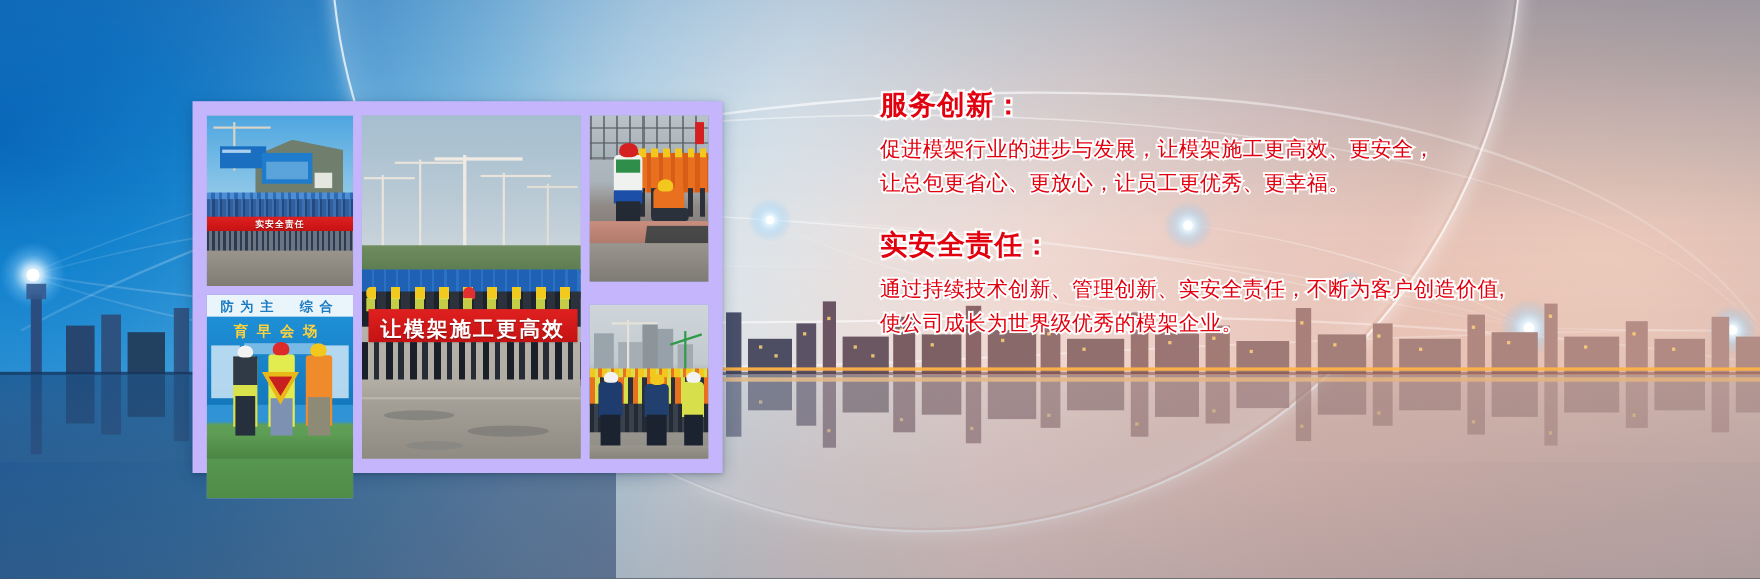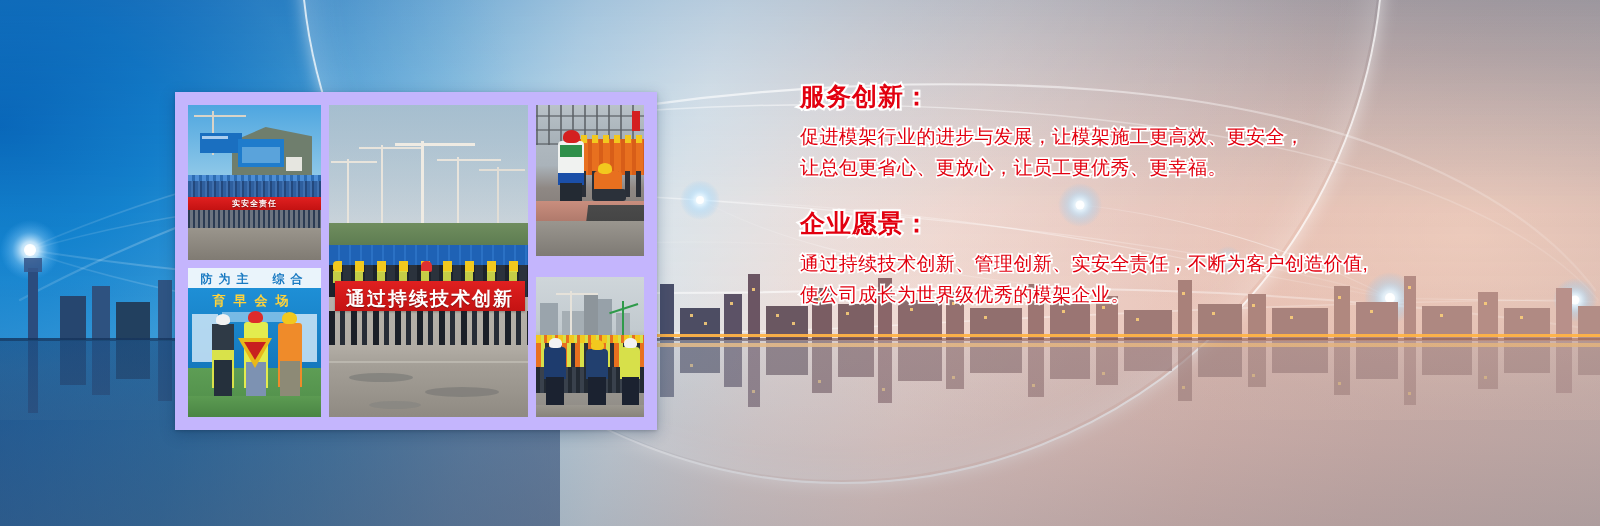--- a/index.html
+++ b/index.html
@@ -60,21 +60,21 @@
   
   .collage{position:absolute;left:175px;top:92px;width:482px;height:338px;
     background:#c4b5fd;padding:13px;box-sizing:border-box;
     box-shadow:0 4px 14px rgba(10,40,80,.30), 0 1px 3px rgba(0,0,0,.18);}
   .collage-inner{position:relative;width:100%;height:100%;}
   .ph{position:absolute;overflow:hidden;background:#9fb3c4;}
   .ph-img{position:absolute;inset:0;}
 
   
   .p1{left:0;top:0;width:133px;height:155px;}
-  .p2{left:0;top:163px;width:133px;height:149px;}
+  .p2{left:0;top:163px;width:133px;height:185px;}
   .p3{left:141px;top:0;width:199px;height:312px;}
   .p4{left:348px;top:0;width:108px;height:151px;}
   .p5{left:348px;top:172px;width:108px;height:140px;}
   .ground{position:absolute;left:0;right:0;bottom:0;}
   .helmet{position:absolute;border-radius:50% 50% 35% 35%;}
   .banner-red{position:absolute;background:linear-gradient(180deg,#e02020,#c41212);
     box-shadow:0 1px 2px rgba(0,0,0,.25);}
   .banner-txt{position:absolute;left:0;right:0;text-align:center;color:#fff;
     font-weight:bold;letter-spacing:2px;white-space:nowrap;overflow:hidden;
     text-shadow:0 1px 1px rgba(0,0,0,.35);}
@@ -411,21 +411,21 @@
         <div style="position:absolute;left:0;top:160px;width:199px;height:32px;
                     background:repeating-linear-gradient(90deg,#1d232c 0 14px,#2b323c 14px 22px);"></div>
         <div style="position:absolute;left:4px;top:156px;width:191px;height:11px;
                     background:repeating-linear-gradient(90deg,#f2c91e 0 9px,rgba(0,0,0,0) 9px 22px);
                     border-radius:4px;"></div>
         <div style="position:absolute;left:92px;top:156px;width:11px;height:11px;background:#e03030;border-radius:5px 5px 2px 2px;"></div>
         <div style="position:absolute;left:4px;top:166px;width:191px;height:12px;
                     background:repeating-linear-gradient(90deg,#d7e04a 0 8px,rgba(0,0,0,0) 8px 22px);opacity:.9;"></div>
 
         <div class="banner-red" style="left:6px;top:176px;width:190px;height:30px;">
-          <div class="banner-txt" style="top:5px;font-size:19px;letter-spacing:2px;">通过持续技术创新</div>
+          <div class="banner-txt" style="top:5px;font-size:19px;letter-spacing:2px;">让模架施工更高效</div>
         </div>
 
         <div style="position:absolute;left:0;top:206px;width:199px;height:40px;
                     background:repeating-linear-gradient(90deg,#1b2028 0 6px,rgba(0,0,0,0) 6px 11px,#262c36 11px 16px,rgba(0,0,0,0) 16px 22px);"></div>
 
         <div class="ground" style="top:240px;
              background:linear-gradient(180deg,#b3aea6 0%,#a39e96 30%,#9b968e 60%,#8f8a82 100%);"></div>
         <div style="position:absolute;left:20px;top:268px;width:64px;height:9px;background:#7e7d7a;border-radius:50%;opacity:.75;"></div>
         <div style="position:absolute;left:96px;top:282px;width:74px;height:10px;background:#7a7976;border-radius:50%;opacity:.7;"></div>
         <div style="position:absolute;left:40px;top:296px;width:52px;height:8px;background:#848380;border-radius:50%;opacity:.6;"></div>
@@ -507,21 +507,21 @@
 
   <div class="txtcol">
 
     <div class="blk">
       <p class="hd">服务创新：</p>
       <p class="ln">促进模架行业的进步与发展，让模架施工更高效、更安全，</p>
       <p class="ln">让总包更省心、更放心，让员工更优秀、更幸福。</p>
     </div>
 
     <div class="blk blk2">
-      <p class="hd">企业愿景：</p>
+      <p class="hd">实安全责任：</p>
       <p class="ln">通过持续技术创新、管理创新、实安全责任，不断为客户创造价值,</p>
       <p class="ln">使公司成长为世界级优秀的模架企业。</p>
     </div>
 
 
   </div>
 
 </div>
 
 </body></html>

